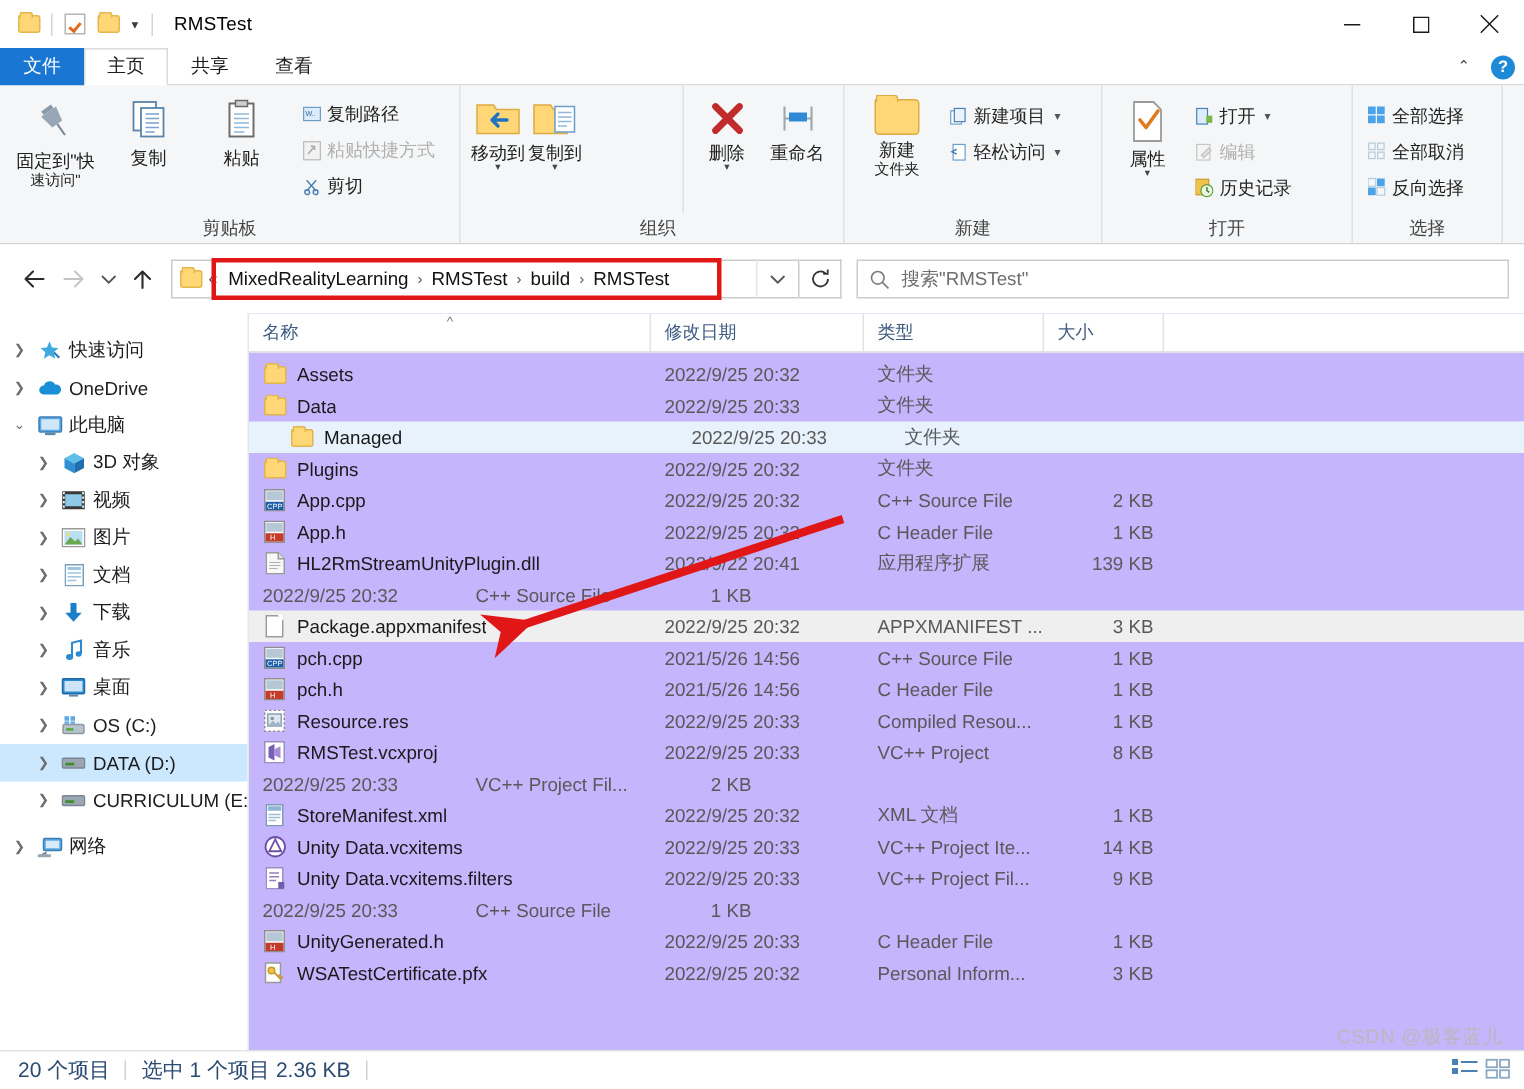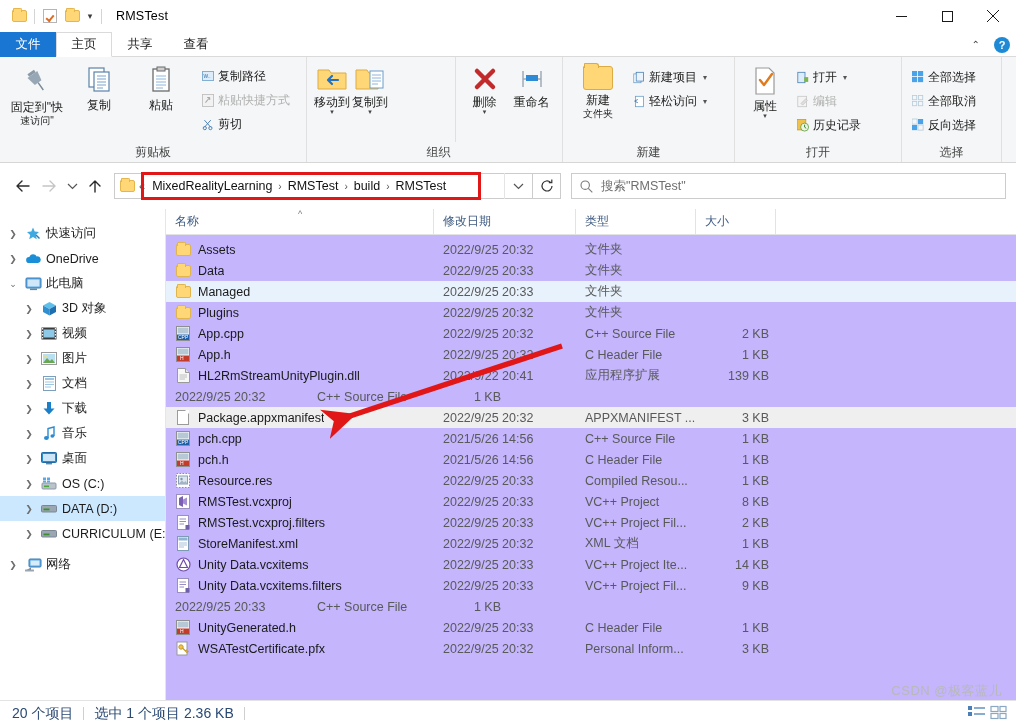--- a/index.html
+++ b/index.html
@@ -183,21 +183,21 @@
   .ch.c-type { width: 120px; }
   .ch.c-size { width: 80px; }
   .sortmark {
     position: absolute; top: 0px; left: 0; width: 268px; text-align: center;
     font-size: 9px; color: #7a7a7a; pointer-events: none;
   }
   .rows { padding-top: 4px; }
   .row {
     height: 21px; display: flex; align-items: center; font-size: 12.5px; color: #1a1a1a;
   }
-  .row.sel-soft { background: #e8f2fc; }
+  .row.sel-soft { background: #e8f2fc; padding-left: 18px; }
   .row.sel-gray { background: #efefef; }
   .cell-name { width: 268px; display: flex; align-items: center; gap: 7px; padding-left: 9px; }
   .cell-date { width: 142px; padding-left: 9px; color: #595959; }
   .cell-type { width: 120px; padding-left: 9px; color: #595959; }
   .cell-size { width: 80px; text-align: right; padding-right: 7px; color: #595959; }
   .fi { width: 16px; min-width: 16px; height: 16px; display: flex; align-items: center; justify-content: center; }
   .fname { white-space: nowrap; overflow: hidden; text-overflow: ellipsis; }
 
   
   .i-folder {
@@ -995,34 +995,20 @@
                 </svg>
             </span>
             <span class="fname">RMSTest.vcxproj</span>
           </span>
           <span class="cell-date">2022/9/25 20:33</span>
           <span class="cell-type">VC++ Project</span>
           <span class="cell-size">8 KB</span>
         </div>
 
         <div class="row">
-          <span class="cell-name">
-            <span class="fi">
-              <svg width="13" height="15" viewBox="0 0 13 15">
-                  <rect x="0.5" y="0.5" width="11" height="14" fill="#fff" stroke="#9a8fbf"></rect>
-                  <g stroke="#8f7fc0" stroke-width="0.9">
-                    <line x1="2.5" y1="4" x2="9" y2="4"></line>
-                    <line x1="2.5" y1="6.5" x2="9" y2="6.5"></line>
-                    <line x1="2.5" y1="9" x2="7" y2="9"></line>
-                  </g>
-                  <rect x="8.5" y="10" width="4" height="4.5" fill="#6f5fa8"></rect>
-                </svg>
-            </span>
-            <span class="fname">RMSTest.vcxproj.filters</span>
-          </span>
           <span class="cell-date">2022/9/25 20:33</span>
           <span class="cell-type">VC++ Project Fil...</span>
           <span class="cell-size">2 KB</span>
         </div>
 
         <div class="row">
           <span class="cell-name">
             <span class="fi">
               <svg width="13" height="15" viewBox="0 0 13 15">
                   <rect x="0.5" y="0.5" width="11" height="14" fill="#fff" stroke="#7f9ab5"></rect>

